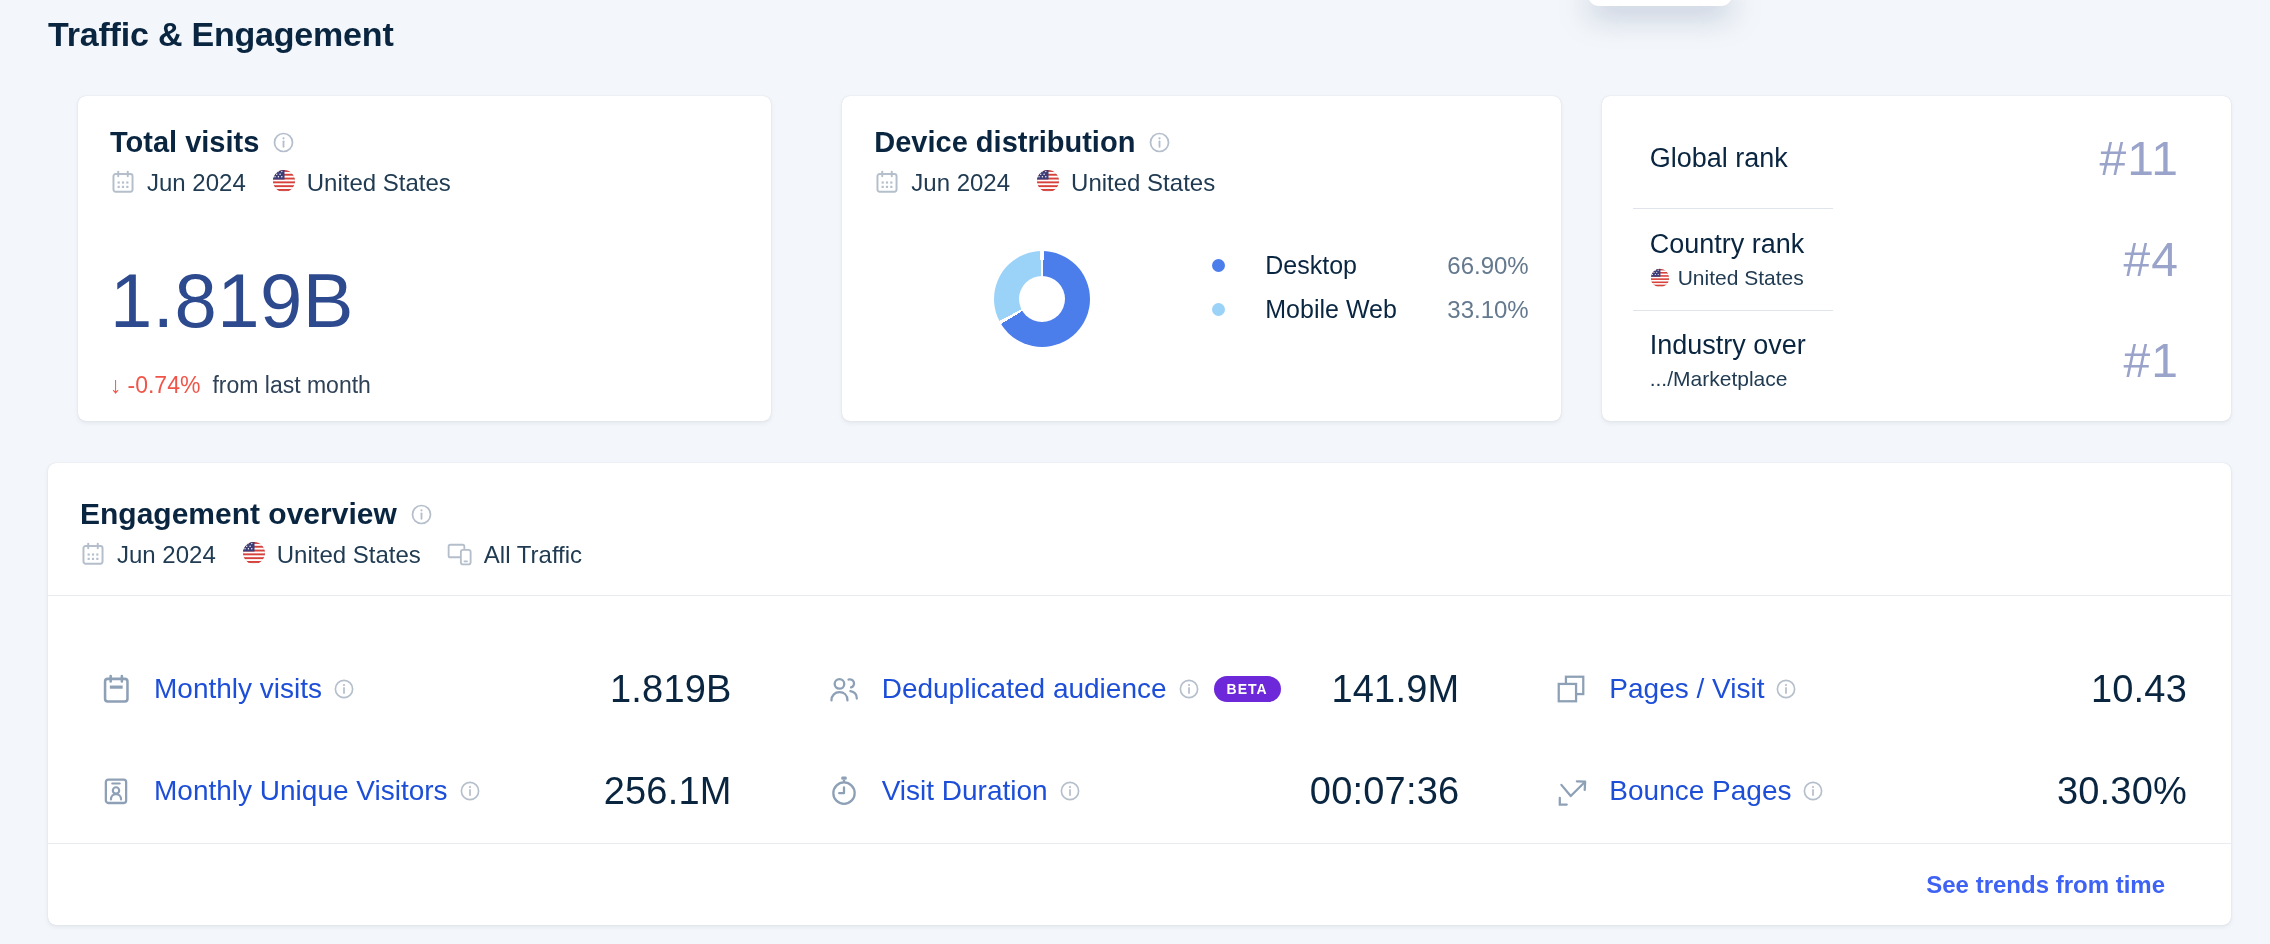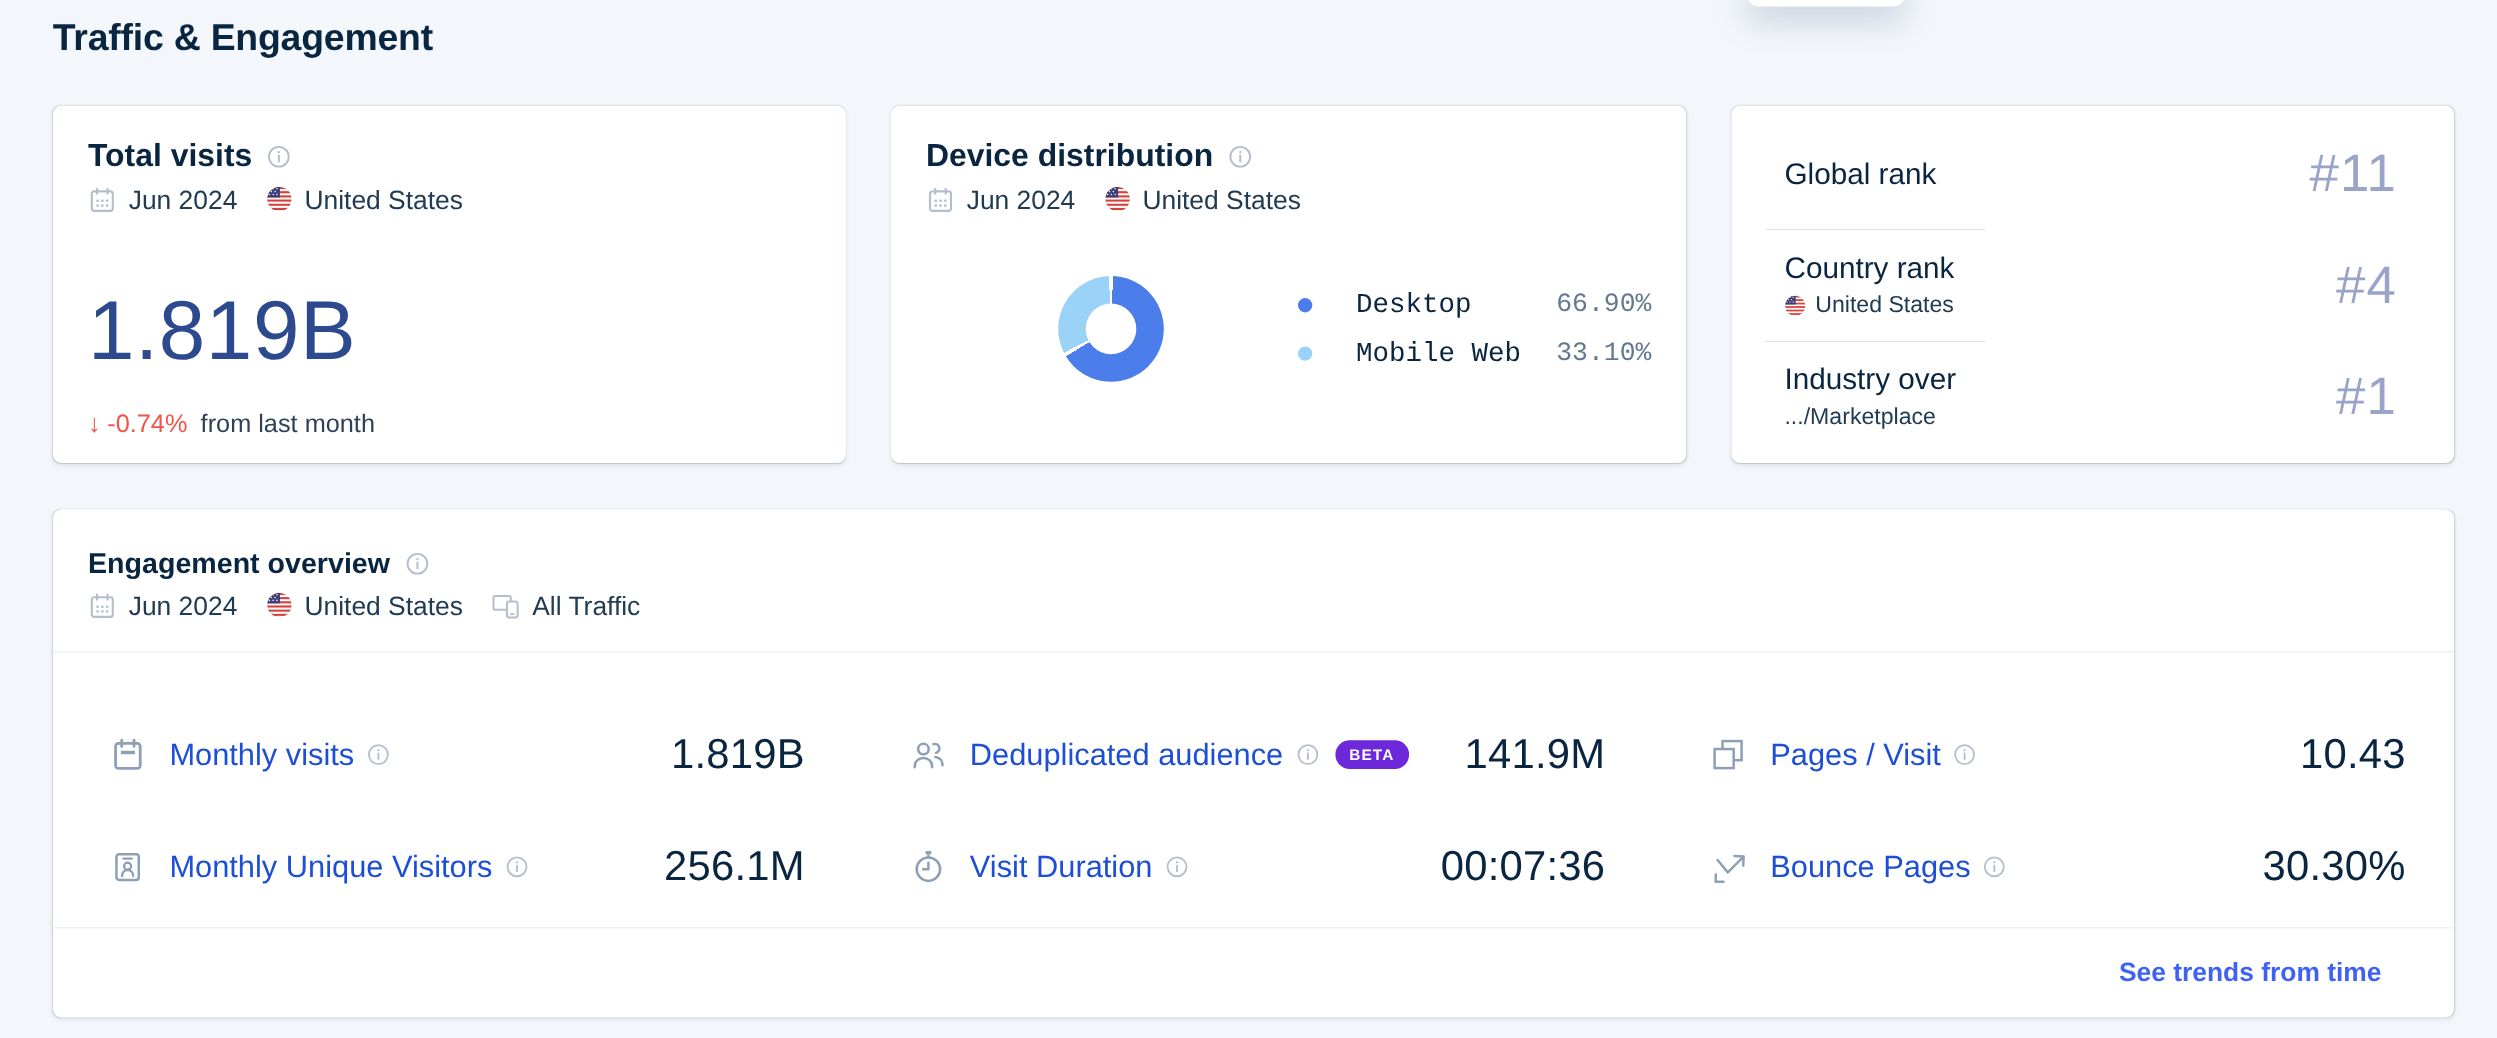--- a/index.html
+++ b/index.html
@@ -20,57 +20,57 @@
     position:absolute; left:1588px; top:-16px; width:144px; height:22px;
     background:#fff; border-radius:14px;
     box-shadow:0 10px 30px rgba(110,130,165,0.40);
   }
   .card {
     background:#fff; border-radius:8px;
     box-shadow:0 0 1px rgba(9,37,64,0.18), 0 2px 5px rgba(9,37,64,0.07);
   }
   .row1 { position:absolute; left:48px; top:96px; width:2183px; height:325px; display:flex; gap:41px; }
   .row1 .card { flex:1; }
-  .pad { padding:30px 32px; }
+  .pad { padding:30px 32px;margin-left:30px; }
 
   .card-title-row { display:flex; align-items:center; gap:13px; }
   .card-title { font-size:29px; font-weight:700; color:#092540; }
   .sub-row { display:flex; align-items:flex-start; gap:11px; margin-top:10px; font-size:24px; color:#203b52; }
   .sub-row .gap { width:4px; }
 
   .icon { display:inline-flex; flex:none; }
   .c-gray { color:#b5bfcc; }
   .c-slate { color:#8da0b6; }
 
   .big-number { margin-top:60px; font-size:76px; font-weight:300; color:#2d4a8f; letter-spacing:0.5px; }
   .change-row { margin-top:28px; font-size:23px; display:flex; align-items:center; }
   .change-neg { color:#f0554a; }
   .change-note { color:#2e4156; margin-left:12px; }
 
-  .device-body { display:flex; align-items:center; margin-top:54px; padding-left:120px;font-family:Liberation Mono, monospace; }
+  .device-body { display:flex; margin-top:54px; padding-left:120px; }
   .donut { width:96px; height:96px; border-radius:50%; position:relative; flex:none; }
   .donut::after { content:""; position:absolute; left:25px; top:25px; width:46px; height:46px; border-radius:50%; background:#fff; }
   .legend { margin-left:122px; display:flex; flex-direction:column; gap:15px; }
   .legend-row { display:flex; align-items:center; }
   .legend-dot { width:13px; height:13px; border-radius:50%; flex:none; }
   .legend-label { margin-left:40px; font-size:25px; color:#092540; min-width:152px; }
   .legend-value { margin-left:30px; font-size:24px; color:#64798e; }
 
   
   .rank-card { display:flex; flex-direction:column; padding:12px 0 10px 0; }
   .rank-row { flex:1; display:flex; align-items:center; justify-content:space-between; padding:0 52px 0 48px; }
   .rank-label { font-size:27px; color:#092540; }
   .rank-sub { margin-top:6px; display:flex; align-items:center; gap:8px; font-size:21px; color:#203b52; }
   .rank-value { font-size:48px; font-weight:300; color:#9aa3c9; letter-spacing:1px; }
   .rank-divider { border-top:1px solid #dfe4ea; width:200px; margin-left:31px; }
 
   
   .engagement { position:absolute; left:48px; top:463px; width:2183px; height:462px; display:flex; flex-direction:column; }
   .eng-header { padding:34px 32px 0 32px; }
-  .eng-title { font-size:26px; font-weight:700; color:#092540; }
+  .eng-title { font-size:30px; font-weight:700; color:#092540; }
   .eng-divider { border-top:1px solid #e8ecf1; margin-top:26px; }
   .metrics { flex:1; display:grid; grid-template-columns:1fr 1fr 1fr; align-content:start; padding-top:42px; }
   .cell { height:102px; display:flex; align-items:center; padding:0 44px 0 52px; }
   .cell .m-label { margin-left:22px; font-size:28px; color:#1d4ed8; white-space:nowrap; }
   .cell .m-info { margin-left:11px; }
   .m-value { margin-left:auto; font-size:38px; color:#092540; letter-spacing:0.2px; }
   .beta-badge { margin-left:14px; background:#6d28d9; color:#fff; font-size:14px; font-weight:700; letter-spacing:1px; padding:5px 13px; border-radius:13px;text-align:right; }
   .eng-footer { border-top:1px solid #e8ecf1; height:82px; display:flex; align-items:center; justify-content:flex-end; padding-right:66px; }
   .trends-link { font-size:24px; font-weight:700; color:#3e63f4; text-decoration:none; cursor:pointer; }
 

